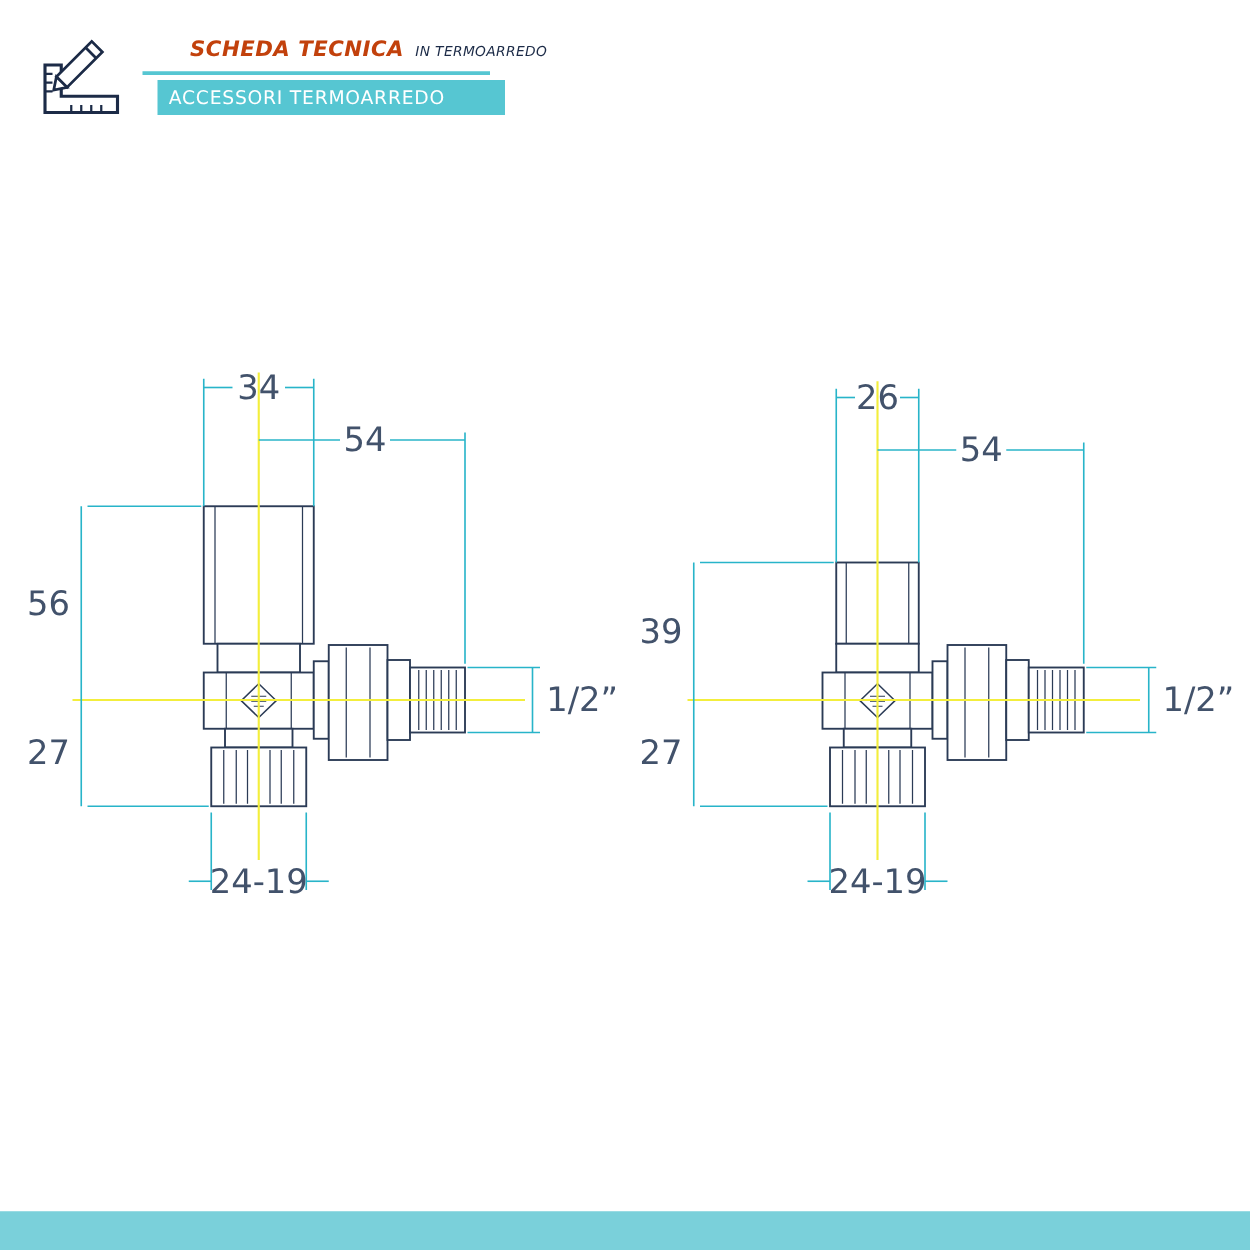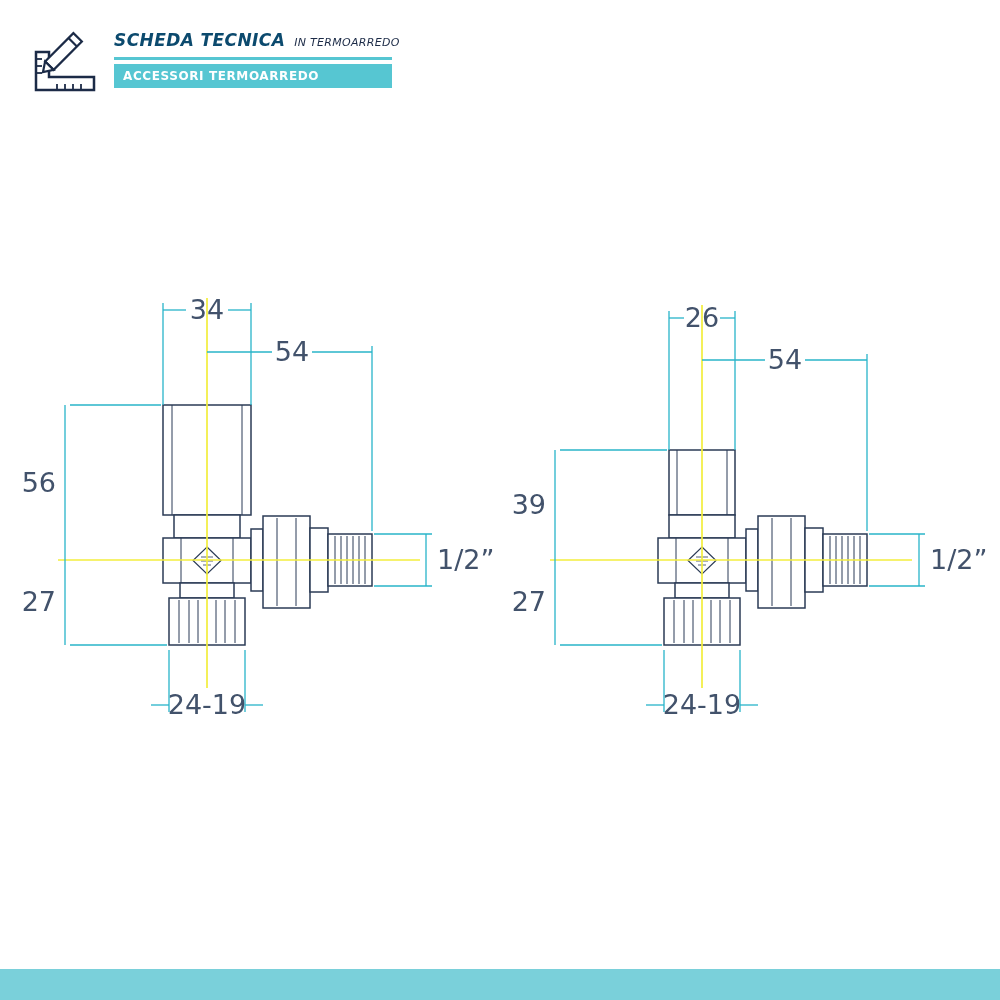--- a/index.html
+++ b/index.html
@@ -6,29 +6,29 @@
   body{
     width:1000px;height:1000px;position:relative;background:#ffffff;
     font-family:"DejaVu Sans", sans-serif;overflow:hidden;
   }
   .header{position:absolute;left:30px;top:22px;display:flex;align-items:flex-start;}
   .icon-wrap{width:74px;height:76px;flex:0 0 auto;}
   .title-block{margin-left:10px;}
   .title-row{display:flex;align-items:baseline;padding-top:8px;}
   .page-title{
     font-family:"DejaVu Sans", sans-serif;
-    font-style:italic;font-weight:bold;font-size:17px;color:#0c4a6e;letter-spacing:.4px;
+    font-style:italic;font-weight:bold;font-size:17px;color:#c2410c;letter-spacing:.4px;margin-left:38px;
   }
   .page-subtitle{
     font-style:italic;font-size:11px;color:#1c2b47;margin-left:9px;letter-spacing:.3px;
   }
   .title-underline{width:278px;height:3px;background:#56c6d2;margin-top:7px;}
   .category-badge{
     width:278px;box-sizing:border-box;margin-top:4px;background:#56c6d2;color:#ffffff;
-    font-weight:bold;font-size:12px;letter-spacing:.6px;padding:5px 9px;
+    font-weight:normal;font-size:15px;letter-spacing:.6px;padding:5px 9px;margin-left:12px;
   }
   .drawing{position:absolute;left:0;top:0;}
   .footer-bar{position:absolute;left:0;right:0;bottom:0;height:31px;background:#7ad0da;}
 
   
   .shape{stroke:#2b3b56;stroke-width:1.5;fill:#ffffff;}
   .thin{stroke:#2b3b56;stroke-width:1;fill:none;}
   .dim{stroke:#28b4c9;stroke-width:1.3;fill:none;}
   .center{stroke:#f3ee3c;stroke-width:1.7;fill:none;}
   .dim-label{font-size:27px;fill:#42526b;font-family:"DejaVu Sans", sans-serif;}

